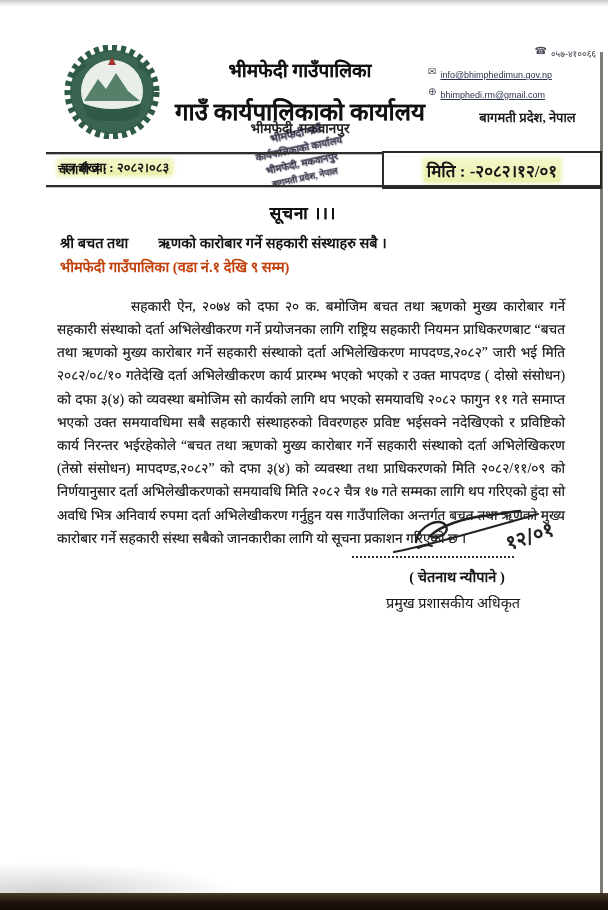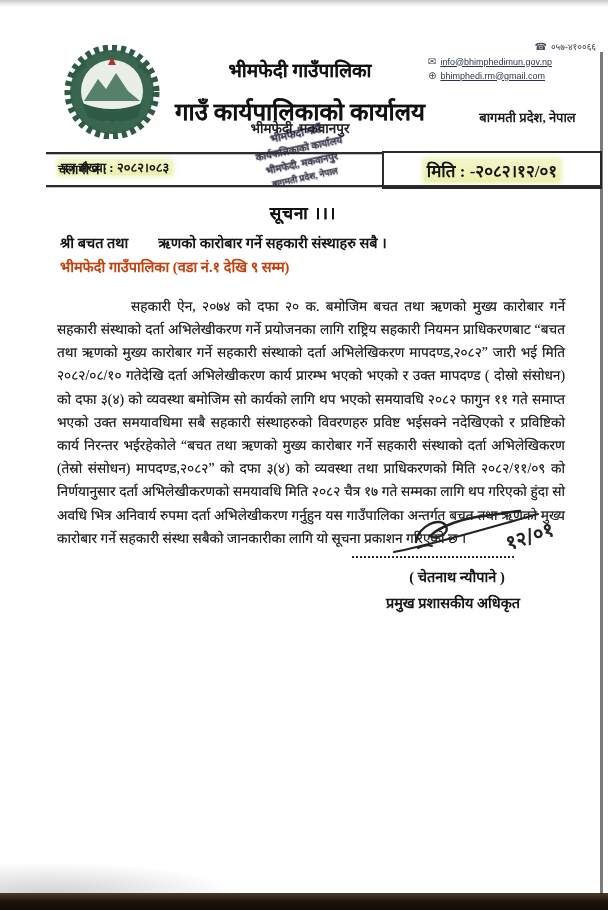--- a/index.html
+++ b/index.html
@@ -23,21 +23,21 @@
     font-size:19px;font-weight:bold;color:#121212;text-shadow:0 0 .5px rgba(0,0,0,.55);}
   .office-name{left:140px;top:94px;width:320px;text-align:center;
     font-size:24px;font-weight:bold;color:#111;text-shadow:0 0 .6px rgba(0,0,0,.6);}
   .addr-line{left:195px;top:119px;width:210px;text-align:center;
     font-size:13.5px;font-weight:bold;color:#222;}
   .contact{left:428px;top:40px;width:172px;display:flex;flex-direction:column;gap:3px;}
   .contact .row{display:flex;align-items:center;gap:4px;font-size:9px;
     font-family:"Liberation Sans","DejaVu Sans",sans-serif;color:#2c3350;}
   .contact .row.phone{justify-content:flex-end;padding-right:4px;color:#3a3a48;}
   .contact .row .ci{font-size:10px;color:#4a4a58;}
-  .contact .row .ct{text-decoration:underline;}
+  .contact .row .ct{text-decoration:underline;margin-top:7px;}
   .contact .row.phone .ct,.contact .row.web .ct{text-decoration:none;}
   .contact .row.web{opacity:.4;border-top:1px dashed #777;border-bottom:1px dashed #777;padding:1px 0;}
   .province{left:455px;top:108px;width:145px;text-align:center;
     font-size:13px;font-weight:bold;color:#1a1a1a;}
   .hl{background:linear-gradient(#f4f6c8,#eaf0ac);box-shadow:0 0 4px 2px rgba(234,240,172,.8);
     padding:0 3px;border-radius:2px;}
   .ref-row{left:58px;top:130px;font-size:13px;font-weight:bold;color:#161616;margin-top:28px;}
   .rule{left:46px;width:554px;height:2px;background:#2c2c2c;box-shadow:0 1px 0 rgba(0,0,0,.25);}
   .rule1{top:152px;}
   .rule2{top:185px;}
@@ -64,21 +64,21 @@
     text-align:justify;text-indent:74px;color:#1b1b1b;
     text-shadow:0 0 .4px rgba(0,0,0,.45);}
   
   .sig-art{left:388px;top:508px;width:205px;height:54px;}
   .sig-date{left:505px;top:522px;font-size:20px;font-weight:bold;color:#222;
     transform:rotate(-18deg);font-family:"DejaVu Sans",sans-serif;}
   .sig-dots{left:352px;top:552px;width:162px;border-bottom:2.5px dotted #2a2a2a;height:4px;}
   .sig-name{left:352px;top:566px;width:210px;text-align:center;
     font-size:14.5px;font-weight:bold;color:#151515;}
   .sig-role{left:338px;top:592px;width:230px;text-align:center;
-    font-size:14.5px;font-weight:bold;color:#151515;}
+    font-size:14.5px;font-weight:normal;color:#151515;}
 </style>
 </head>
 <body>
 
 <div class="abs scan-top"></div>
 
 <div class="abs emblem">
   <svg width="104" height="94" viewBox="0 0 104 94">
     <circle cx="52" cy="47" r="42" fill="#3a6550"></circle>
     <circle cx="52" cy="47" r="44" fill="none" stroke="#2f5a45" stroke-width="7" stroke-dasharray="5 4"></circle>

